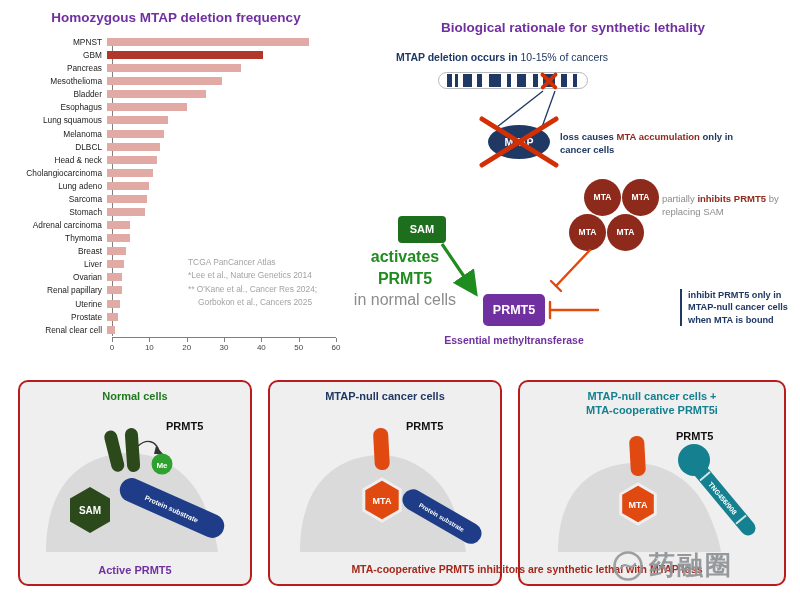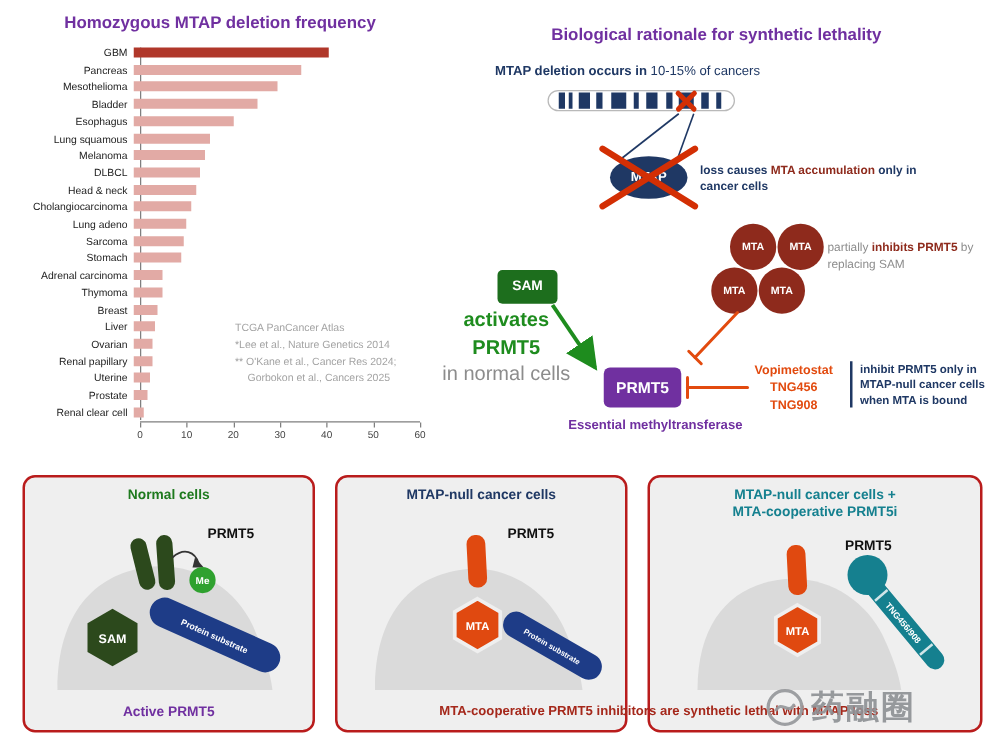--- a/index.html
+++ b/index.html
@@ -46,21 +46,21 @@
   .mta-c1{left:234px;top:161px;} .mta-c2{left:272px;top:161px;} .mta-c3{left:219px;top:196px;} .mta-c4{left:257px;top:196px;}
   .partially-text { position:absolute; left:312px; top:175px; width:132px; font-size:9.5px; line-height:1.35; color:#8c8c8c; }
   .partially-text .red { color:#8e2a1c; font-weight:bold; }
   .sam-box { position:absolute; left:48px; top:198px; width:48px; height:27px; background:#1d6e1d; border-radius:4px;
              color:#fff; font-weight:bold; font-size:11px; text-align:center; line-height:27px; }
   .activates { position:absolute; left:0; top:228px; width:110px; text-align:center; font-size:16px; line-height:1.35; }
   .activates .g { color:#1e8c1e; font-weight:bold; display:block; }
   .activates .gr { color:#8c8c8c; display:block; }
   .prmt5-box { position:absolute; left:133px; top:276px; width:62px; height:32px; background:#7030a0; border-radius:5px;
                color:#fff; font-weight:bold; font-size:12.5px; text-align:center; line-height:32px; }
-  .essential { position:absolute; left:84px; top:316px; width:160px; text-align:right; font-size:10.5px; font-weight:bold; color:#7030a0; }
+  .essential { position:absolute; left:84px; top:316px; width:160px; text-align:center; font-size:10.5px; font-weight:bold; color:#7030a0; }
   .drug-list { position:absolute; left:242px; top:272px; width:86px; text-align:center; }
   .drug-line { font-size:10px; font-weight:bold; color:#e24a0e; line-height:1.38; white-space:nowrap; }
   .inhibit-box { position:absolute; left:330px; top:271px; width:108px; padding-left:6px; border-left:2px solid #1f3864;
                  font-size:9.2px; font-weight:bold; color:#1f3864; line-height:1.35; }
   .overlay { position:absolute; inset:0; pointer-events:none; }
 
   
   .panel { position:absolute; top:380px; height:206px; background:#efefef; border:2px solid #b91c1c; border-radius:10px; }
   .panel-1 { left:18px;  width:234px; }
   .panel-2 { left:268px; width:234px; }
@@ -76,20 +76,26 @@
   .watermark { position:absolute; left:612px; top:548px; display:flex; align-items:center; gap:5px; opacity:0.92; }
   .wm-text { font-size:26px; font-weight:bold; color:#8f9296; letter-spacing:2px; }
 </style>
 </head>
 <body>
 
 <div class="chart-block">
   <div class="chart-title">Homozygous MTAP deletion frequency</div>
   <div class="axis-v"></div>
   <div class="rows">
+      <div class="bar-row">
+        <div class="bar-label">MPNST</div>
+        <div class="bar-track">
+          <div class="bar" style="width: 88.3333%; background: rgb(226, 170, 165);"></div>
+        </div>
+      </div>
       <div class="bar-row">
         <div class="bar-label">GBM</div>
         <div class="bar-track">
           <div class="bar" style="width: 68.3333%; background: rgb(176, 55, 42);"></div>
         </div>
       </div>
       <div class="bar-row">
         <div class="bar-label">Pancreas</div>
         <div class="bar-track">
           <div class="bar" style="width: 58.3333%; background: rgb(226, 170, 165);"></div>
@@ -299,25 +305,20 @@
   <div class="sam-box">SAM</div>
 
   <div class="activates">
     <span class="g">activates PRMT5</span>
     <span class="gr">in normal cells</span>
   </div>
 
   <div class="prmt5-box">PRMT5</div>
   <div class="essential">Essential methyltransferase</div>
 
-  <div class="drug-list">
-      <div class="drug-line">Vopimetostat</div>
-      <div class="drug-line">TNG456</div>
-      <div class="drug-line">TNG908</div>
-    </div>
 
   <div class="inhibit-box">inhibit PRMT5 only in MTAP-null cancer cells when MTA is bound</div>
 
   <svg class="overlay" width="446" height="366" viewBox="0 0 446 366">
     <defs>
       <marker id="arrowGreen" markerWidth="9" markerHeight="9" refX="7" refY="4" orient="auto">
         <path d="M0,0 L8,4 L0,8 Z" fill="#1e8c1e"></path>
       </marker>
     </defs>
 

